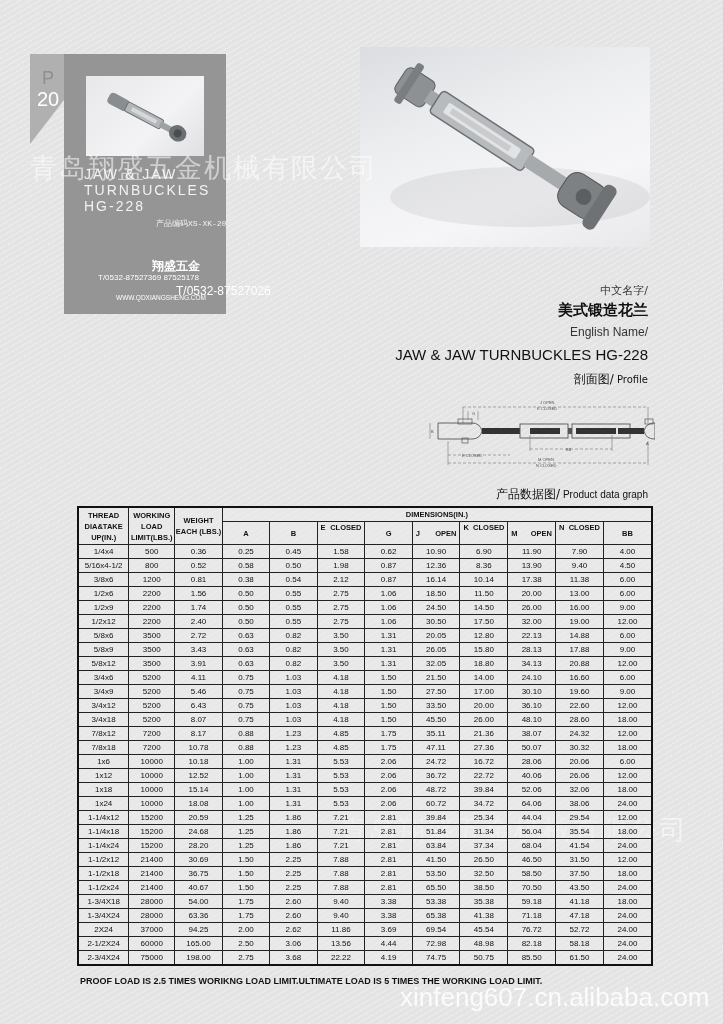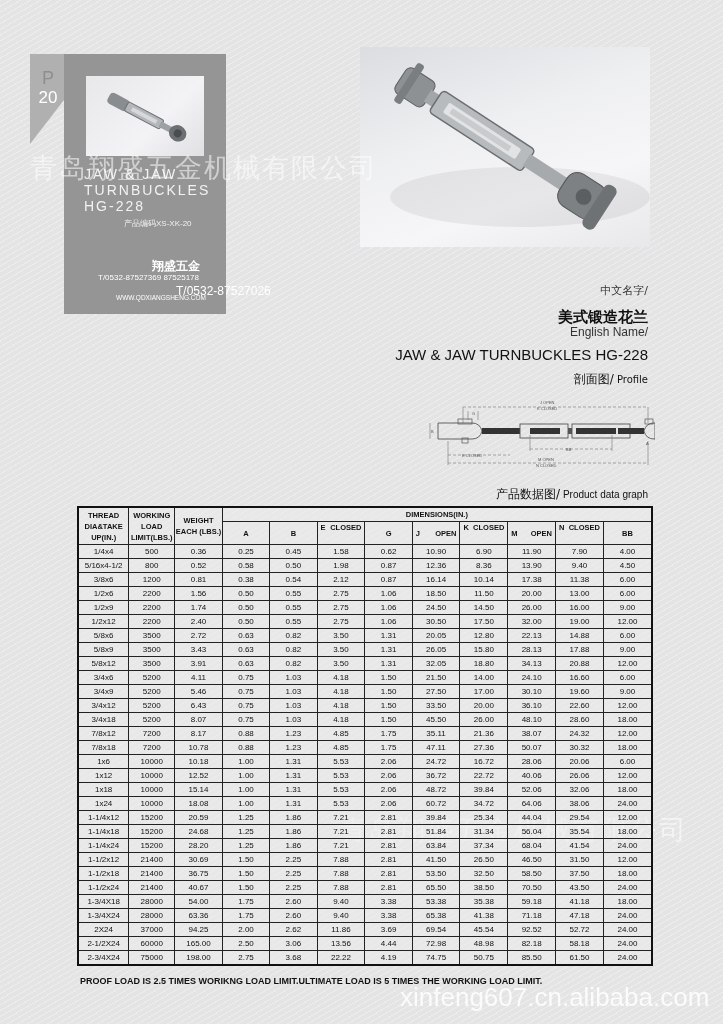--- a/index.html
+++ b/index.html
@@ -7,39 +7,39 @@
     width:723px;height:1024px;position:relative;overflow:hidden;
     font-family:"DejaVu Sans","Liberation Sans",sans-serif;
     background-color:#e4e4e4;
     background-image:repeating-linear-gradient(150deg, rgba(255,255,255,0.35) 0px, rgba(255,255,255,0.35) 1px, transparent 1px, transparent 5px);
     color:#222;
   }
   .abs{position:absolute;}
   .tab-diag{left:30px;top:100px;width:0;height:0;border-top:44px solid #b0b0b0;border-right:34px solid transparent;}
   .tab-ribbon-fill{left:30px;top:54px;width:34px;height:46px;background:#b0b0b0;}
   .tab-p{left:30px;top:68px;width:36px;text-align:center;font-size:18px;color:#8e8e8e;font-family:"Liberation Sans",sans-serif;}
-  .tab-num{left:30px;top:88px;width:36px;text-align:center;font-size:17px;color:#fff;font-family:"Liberation Sans",sans-serif;}
+  .tab-num{left:30px;top:88px;width:36px;text-align:center;font-size:20px;color:#fff;font-family:"Liberation Sans",sans-serif;}
   .card{left:64px;top:54px;width:162px;height:260px;background:#959595;}
   .card-photo{left:86px;top:76px;width:118px;height:80px;background:linear-gradient(135deg,#e8e8ea 0%,#f3f3f5 60%,#e0e0e2 100%);overflow:hidden;}
   .card-title{left:84px;top:166px;width:140px;color:#f2f2f2;font-size:14px;line-height:16px;letter-spacing:2px;font-family:"Liberation Sans",sans-serif;}
-  .card-code{left:124px;top:218px;color:#f0f0f0;font-size:8px;font-family:Liberation Sans, sans-serif;}
+  .card-code{left:156px;top:218px;color:#f0f0f0;font-size:8px;font-family:Liberation Mono, monospace;}
   .card-brand{left:152px;top:258px;color:#fff;font-size:12px;font-weight:bold;}
   .card-tel1{left:98px;top:273px;color:#fff;font-size:8px;font-family:"Liberation Sans",sans-serif;}
   .card-tel2{left:140px;top:284px;color:#fff;font-size:12px;font-family:"Liberation Sans",sans-serif;margin-left:36px;}
   .card-web{left:116px;top:294px;color:#fff;font-size:6.5px;font-family:"Liberation Sans",sans-serif;}
   
   .photo{left:360px;top:47px;width:290px;height:200px;background:linear-gradient(160deg,#dcdde0 0%,#eeeff1 40%,#f6f6f8 70%,#e8e8ea 100%);overflow:hidden;}
   
   .wm-cn{left:30px;top:150px;font-size:27px;color:rgba(255,255,255,0.55);letter-spacing:2px;white-space:nowrap;}
   .wm-cn2{left:340px;top:812px;font-size:27px;color:rgba(255,255,255,0.55);letter-spacing:2px;white-space:nowrap;}
   .wm-url{left:400px;top:982px;font-size:26px;color:rgba(255,255,255,0.85);white-space:nowrap;font-family:"Liberation Sans",sans-serif;}
   
   .rh{right:75px;text-align:right;white-space:nowrap;}
   .h-cnlabel{top:283px;font-size:11px;color:#333;}
-  .h-cnname{top:308px;font-size:15px;font-weight:bold;color:#111;margin-left:24px;}
+  .h-cnname{top:301px;font-size:15px;font-weight:bold;color:#111;margin-left:24px;}
   .h-enlabel{top:325px;font-size:12px;color:#333;font-family:"Liberation Sans",sans-serif;}
   .h-enname{top:346px;font-size:15px;color:#111;font-family:"Liberation Sans",sans-serif;}
   .h-profile{top:371px;font-size:12px;color:#111;}
   .h-profile small{font-size:10px;}
   .h-data{top:486px;font-size:12px;color:#111;}
   .h-data small{font-size:10px;font-family:"Liberation Sans",sans-serif;}
   
   .diagram{left:420px;top:395px;width:235px;height:80px;}
   
   table.spec{position:absolute;left:77px;top:506px;width:576px;border-collapse:collapse;border:2px solid #111;font-family:"Liberation Sans",sans-serif;}
@@ -616,21 +616,21 @@
       <tr>
         <td>2X24</td>
         <td>37000</td>
         <td>94.25</td>
         <td>2.00</td>
         <td>2.62</td>
         <td>11.86</td>
         <td>3.69</td>
         <td>69.54</td>
         <td>45.54</td>
-        <td>92.52</td>
+        <td>76.72</td>
         <td>52.72</td>
         <td>24.00</td>
       </tr>
       <tr>
         <td>2-1/2X24</td>
         <td>60000</td>
         <td>165.00</td>
         <td>2.50</td>
         <td>3.06</td>
         <td>13.56</td>

